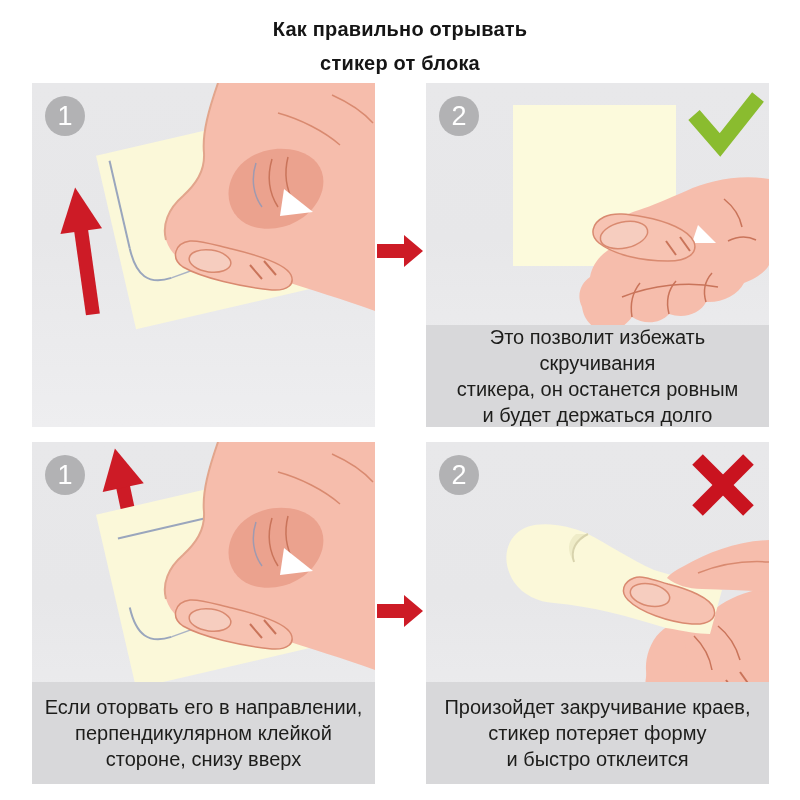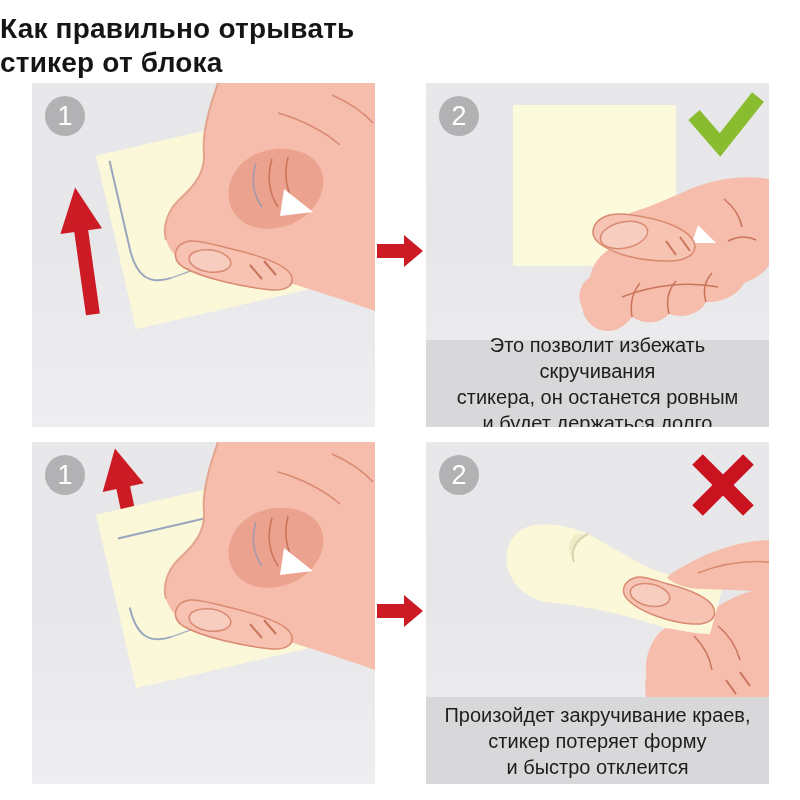--- a/index.html
+++ b/index.html
@@ -1,34 +1,34 @@
 <!DOCTYPE html>
 <html><head>
 <meta charset="utf-8">
 <style>
   html,body{margin:0;padding:0;background:#ffffff;}
   body{width:800px;height:800px;font-family:"Liberation Sans",sans-serif;}
   .page{position:relative;width:800px;height:800px;background:#ffffff;overflow:hidden;}
   .title{
     position:absolute;top:12px;left:0;width:800px;
-    font-size:28px;line-height:34px;font-weight:600;
+    text-align:center;font-size:20px;line-height:34px;font-weight:600;
     color:#151515;white-space:pre-line;letter-spacing:0.2px;
   }
   .panel{
     position:absolute;width:343px;
     background:linear-gradient(180deg,#e8e8ea 0%,#e7e7e9 45%,#ebebed 75%,#eeeef0 100%);
     overflow:hidden;
   }
   .panel.top{top:83px;height:344px;}
   .panel.bottom{top:442px;height:342px;}
   .panel.left{left:32px;}
   .panel.right{left:426px;}
   .illu{position:absolute;top:0;left:0;display:block;}
   .caption{
-    position:absolute;left:0;right:0;bottom:0;height:87px;
+    position:absolute;left:0;right:0;bottom:0;height:102px;
     background:#d8d8da;
     display:flex;align-items:center;justify-content:center;
     text-align:center;font-size:20px;line-height:26px;color:#1d1d1b;
     white-space:pre-line;padding:0 6px;box-sizing:border-box;
   }
   .badge{
     position:absolute;top:13px;left:13px;width:40px;height:40px;border-radius:50%;
     background:#b2b2b4;color:#ffffff;font-size:27px;
     display:flex;align-items:center;justify-content:center;
   }
@@ -139,20 +139,23 @@
         <polygon fill="#ffffff" points="252,106 281,129 248,133"></polygon>
         <path fill="#f7c2b1" stroke="#d98a70" stroke-width="1.5" d="M158,158 C143,160 138,175 151,184 C170,195 210,204 240,207
                  C256,208 263,201 259,192 C254,181 225,172 200,166 C183,162 168,157 158,158 Z"></path>
         <ellipse cx="178" cy="178" rx="21" ry="11" transform="rotate(8 178 178)" fill="#f6cdbf" stroke="#d98a70" stroke-width="1.5"></ellipse>
         <path d="M218,182 L230,196 M232,178 L244,192" stroke="#c9745a" stroke-width="2"></path>
         <path d="M246,30 C268,36 292,48 308,62" stroke="#d98a70" stroke-width="1.5" fill="none"></path>
         <path d="M300,12 C318,20 332,30 341,40" stroke="#d98a70" stroke-width="1.5" fill="none"></path>
       </g>
     </svg>
     <div class="badge">1</div>
+    <div class="caption">Если оторвать его в направлении,
+перпендикулярном клейкой
+стороне, снизу вверх</div>
   </div>
 
   <div class="panel bottom right">
     <svg class="illu" width="343" height="255" viewBox="0 0 343 255">
       <g fill="#c9131f" transform="translate(297,43)">
         <rect x="-36" y="-7.5" width="72" height="15" transform="rotate(45)"></rect>
         <rect x="-36" y="-7.5" width="72" height="15" transform="rotate(-45)"></rect>
       </g>
 
       <g>

